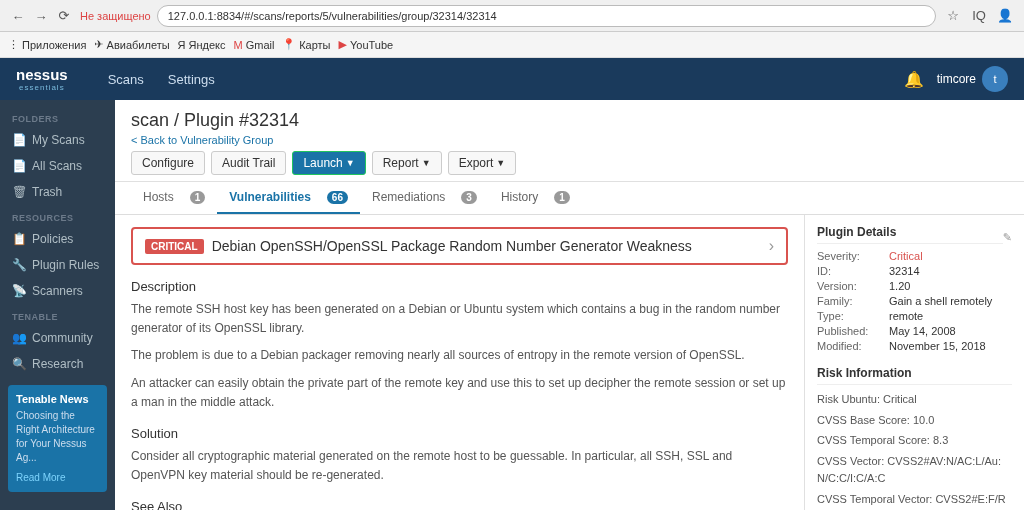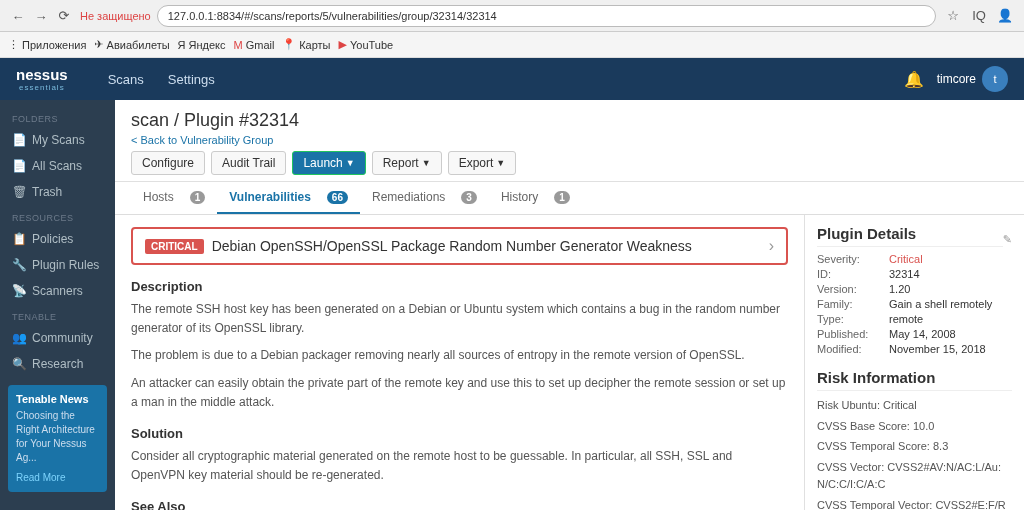--- a/index.html
+++ b/index.html
@@ -81,21 +81,21 @@
     
     .sidebar {
       width: 115px;
       background: #2c3e50;
       color: #adb5bd;
       flex-shrink: 0;
       overflow-y: auto;
       padding-top: 6px;
     }
     .sidebar-section-label {
-      font-size: 9px; font-weight: normal; color: #6c7a8a;
+      font-size: 9px; font-weight: bold; color: #6c7a8a;
       padding: 8px 12px 3px 12px; letter-spacing: 0.5px; text-transform: uppercase;
     }
     .sidebar-item {
       display: flex; align-items: center; gap: 6px;
       padding: 6px 12px; cursor: pointer; font-size: 12px; color: #b0bec5;
     }
     .sidebar-item-icon { font-size: 12px; width: 14px; text-align: center; }
     .sidebar-news {
       background: #1a73a7; margin: 8px; border-radius: 4px; padding: 8px;
     }
@@ -168,29 +168,29 @@
       margin-bottom: 14px;
     }
     .critical-badge {
       background: #d9534f; color: #fff; font-size: 10px; font-weight: bold;
       padding: 2px 6px; border-radius: 2px; white-space: nowrap;
     }
     .vuln-title { font-size: 14px; color: #333; font-weight: normal; }
     .vuln-nav-arrow { margin-left: auto; color: #999; font-size: 16px; cursor: pointer; }
 
     
-    .section-title { font-size: 13px; font-weight: bold; color: #333; margin-bottom: 6px; }
+    .section-title { font-size: 13px; font-weight: normal; color: #333; margin-bottom: 6px; }
     .section-text { font-size: 12px; color: #555; line-height: 1.6; margin-bottom: 8px; }
     .section { margin-bottom: 14px; }
 
     .link-item { color: #1a73a7; font-size: 12px; cursor: pointer; display: block; margin-bottom: 2px; }
 
     
     .panel-section { margin-bottom: 14px; }
-    .panel-section-title { font-size: 15px; font-weight: bold; color: #333; margin-bottom: 6px; border-bottom: 1px solid #eee; padding-bottom: 4px; }
+    .panel-section-title { font-size: 12px; font-weight: bold; color: #333; margin-bottom: 6px; border-bottom: 1px solid #eee; padding-bottom: 4px; }
     .panel-row { display: flex; gap: 12px; margin-bottom: 3px; }
     .panel-label { font-size: 11px; color: #666; min-width: 60px; }
     .panel-value { font-size: 11px; color: #333; }
     .panel-value.critical { color: #d9534f; }
     .panel-edit-icon { margin-left: auto; color: #999; cursor: pointer; font-size: 11px; }
 
     .risk-text { font-size: 11px; color: #555; line-height: 1.6; }
 
     
     ::-webkit-scrollbar { width: 6px; }

